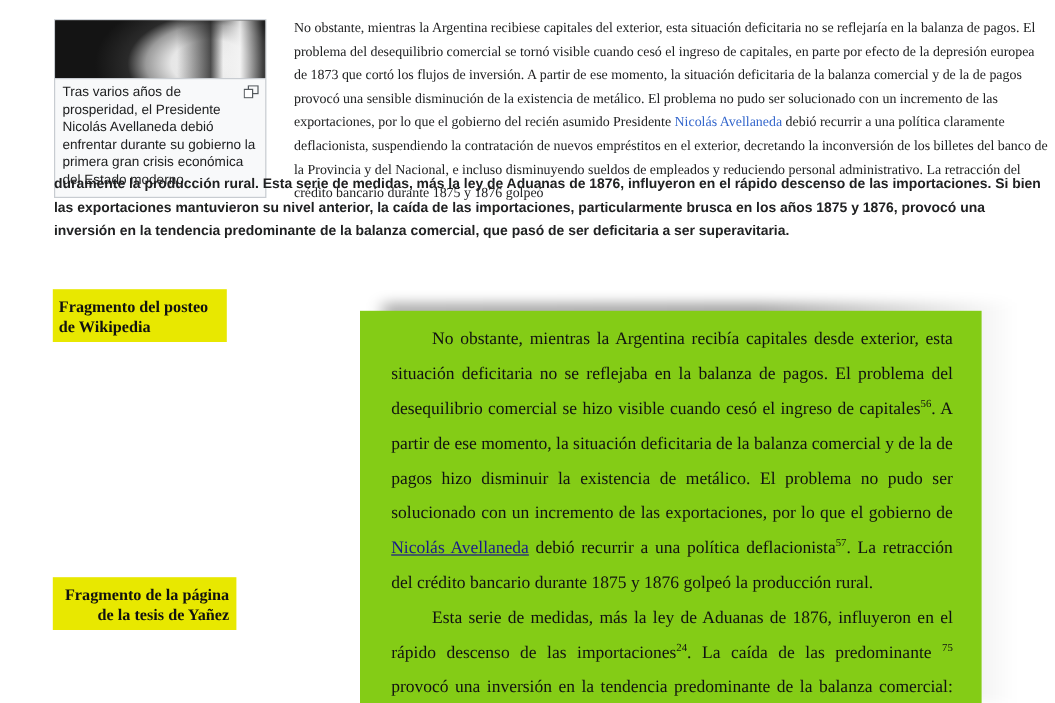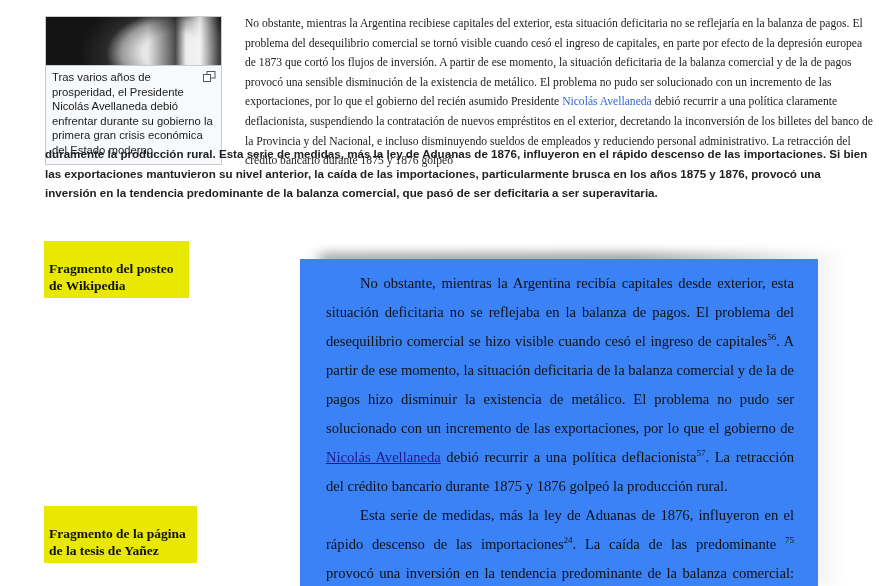--- a/index.html
+++ b/index.html
@@ -102,52 +102,53 @@
 
   
   .tag-label {
     position: absolute;
     background: #e8e800;
     font-family: "Liberation Serif", serif;
     font-weight: bold;
     font-size: 13.5px;
     line-height: 16.5px;
     color: #111111;
-    padding: 20px 6px 4px 5px;
+    padding: 7px 6px 4px 5px;
     white-space: pre-line;
   }
   #tag-wikipedia {
     left: 44px;
     top: 241px;
     width: 134px;
   }
   #tag-thesis {
     left: 44px;
-    top: 506px;
+    top: 481px;
     width: 142px;
+    text-align: right;
   }
 
   
   #thesis-shadow {
     position: absolute;
     left: 312px;
     top: 252px;
     width: 534px;
     height: 334px;
     background:
       linear-gradient(to right, rgba(0,0,0,0) 0px, rgba(0,0,0,0.30) 14px, rgba(0,0,0,0.34) 60%, rgba(0,0,0,0) 100%);
     filter: blur(5px);
   }
   #thesis-page {
     position: absolute;
     left: 300px;
     top: 259px;
     width: 518px;
     height: 327px;
-    background: #3b82f6;
+    background: #84cc16;
     box-sizing: border-box;
     overflow: hidden;
   }
   #thesis-body {
     padding: 10px 24px 0 26px;
     font-family: "Liberation Serif", serif;
     font-size: 14.6px;
     line-height: 29px;
     color: #111111;
     text-align: justify;

